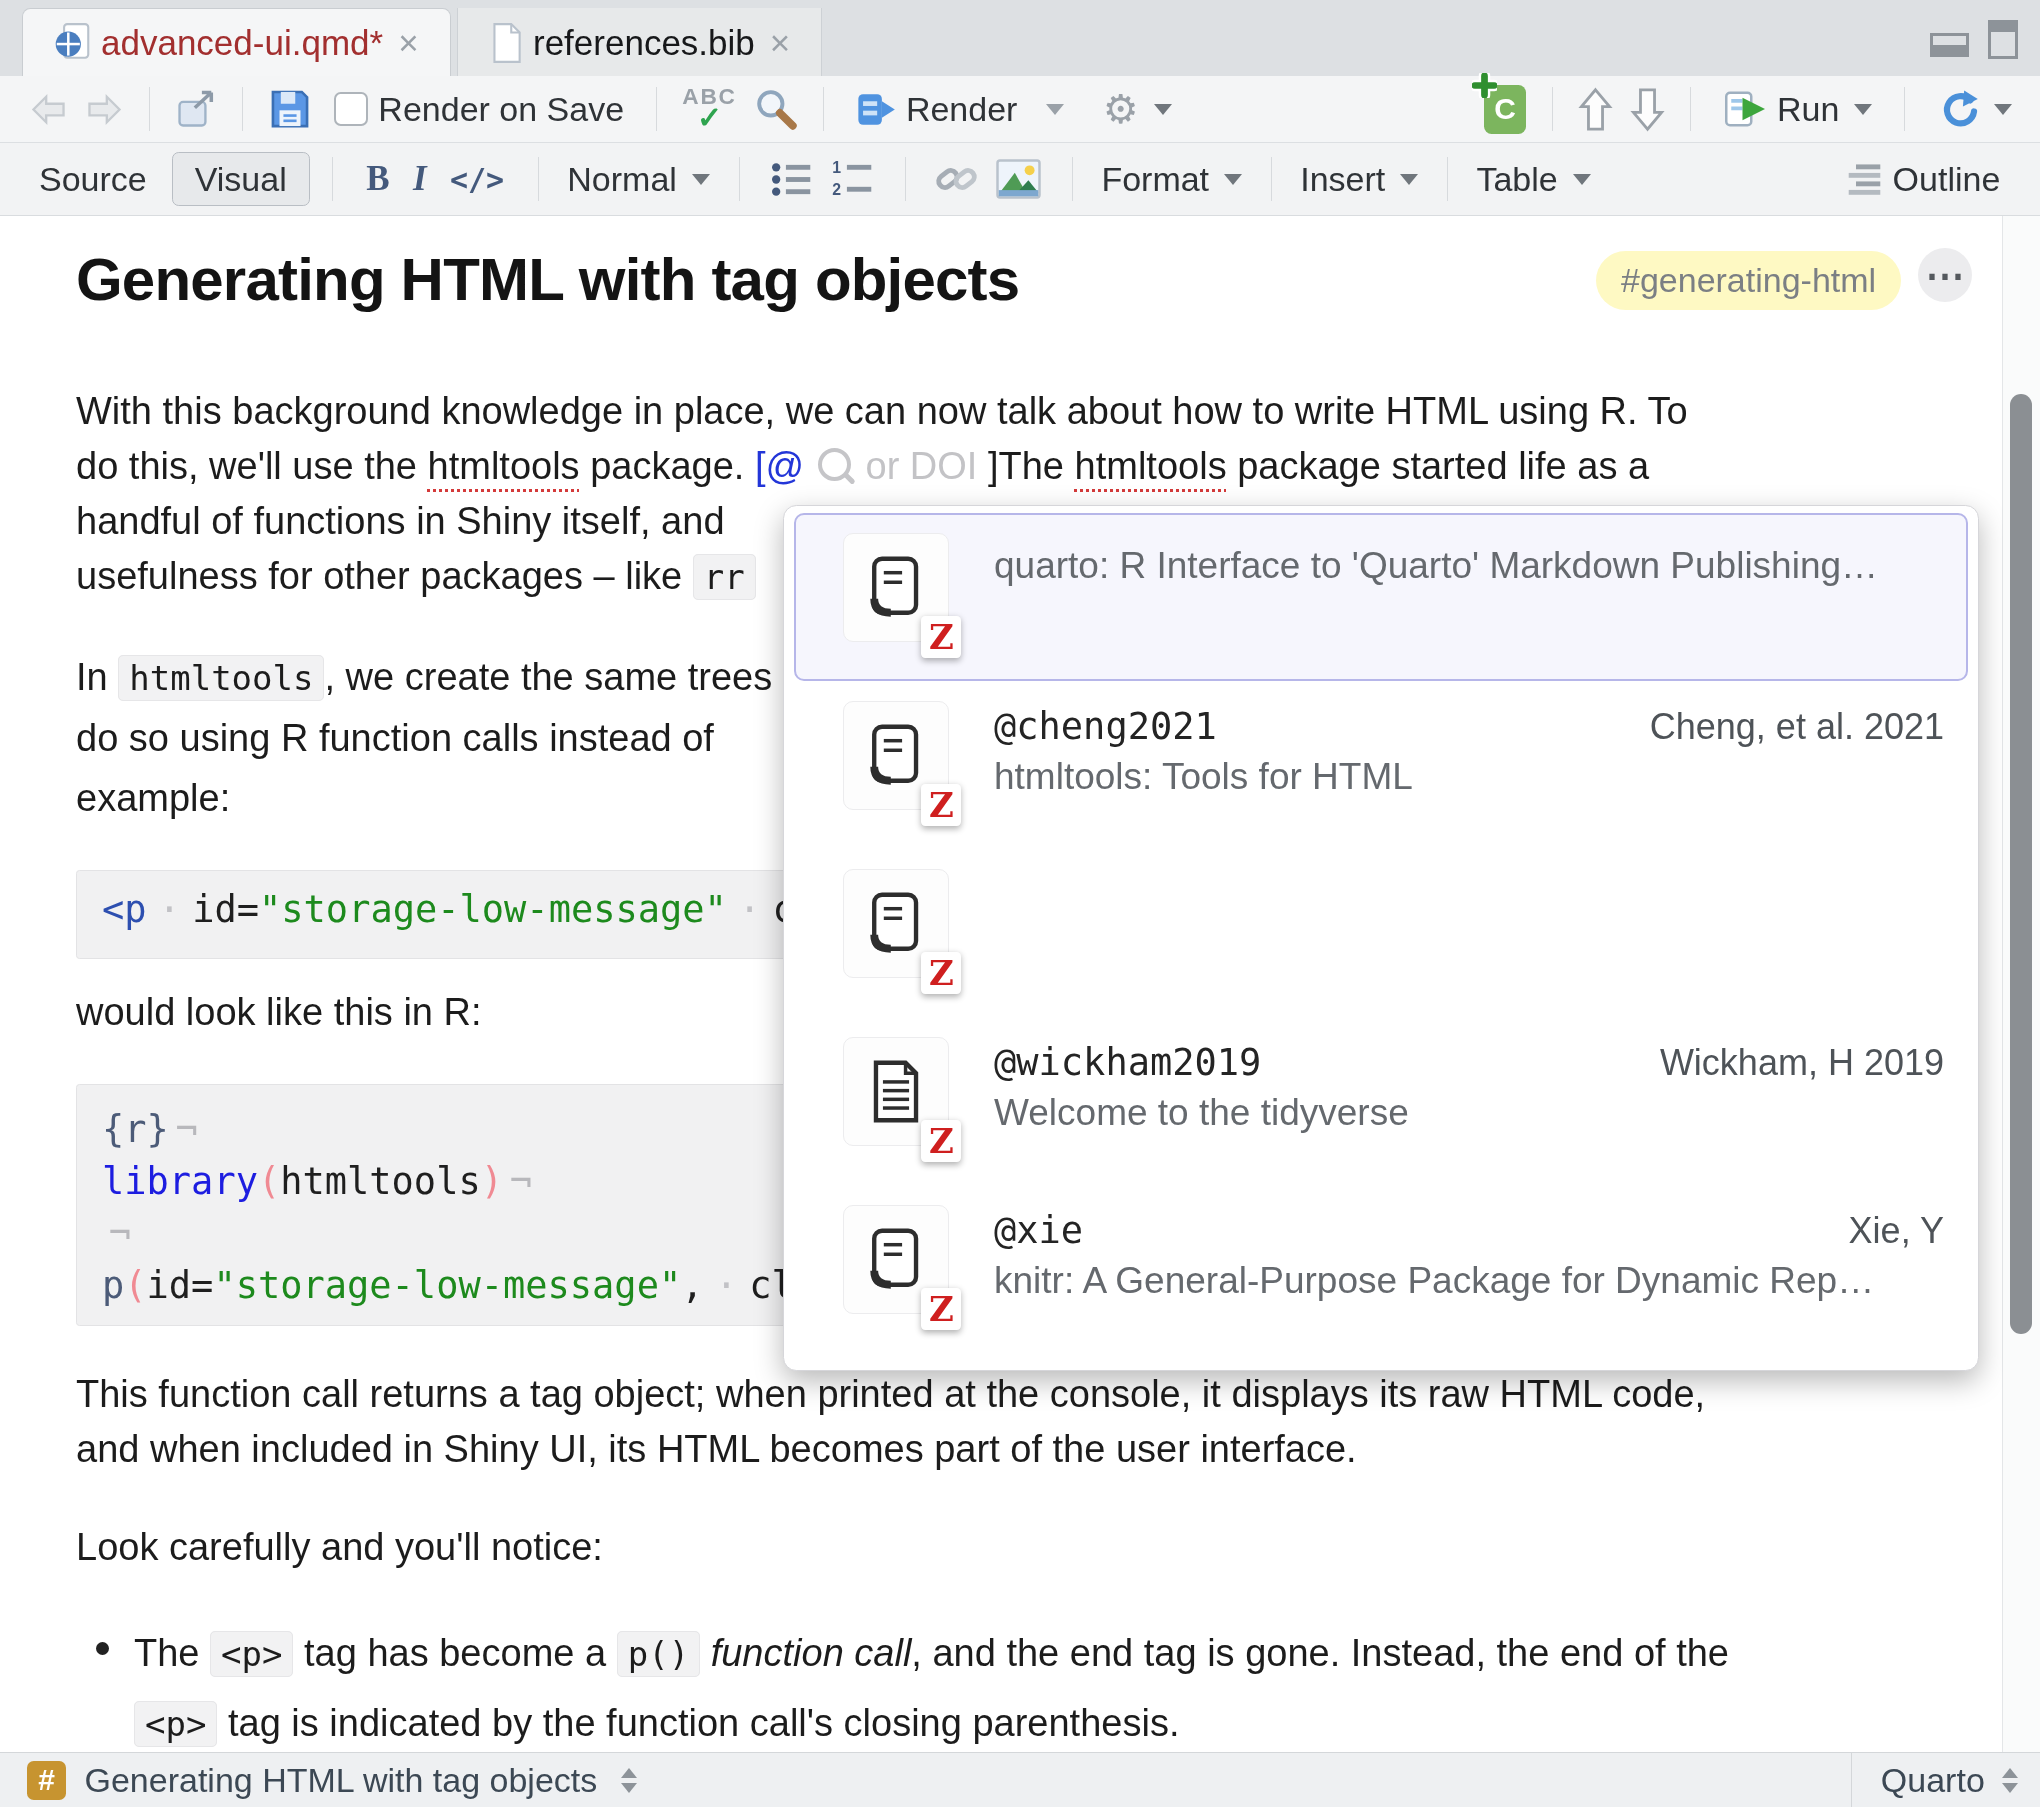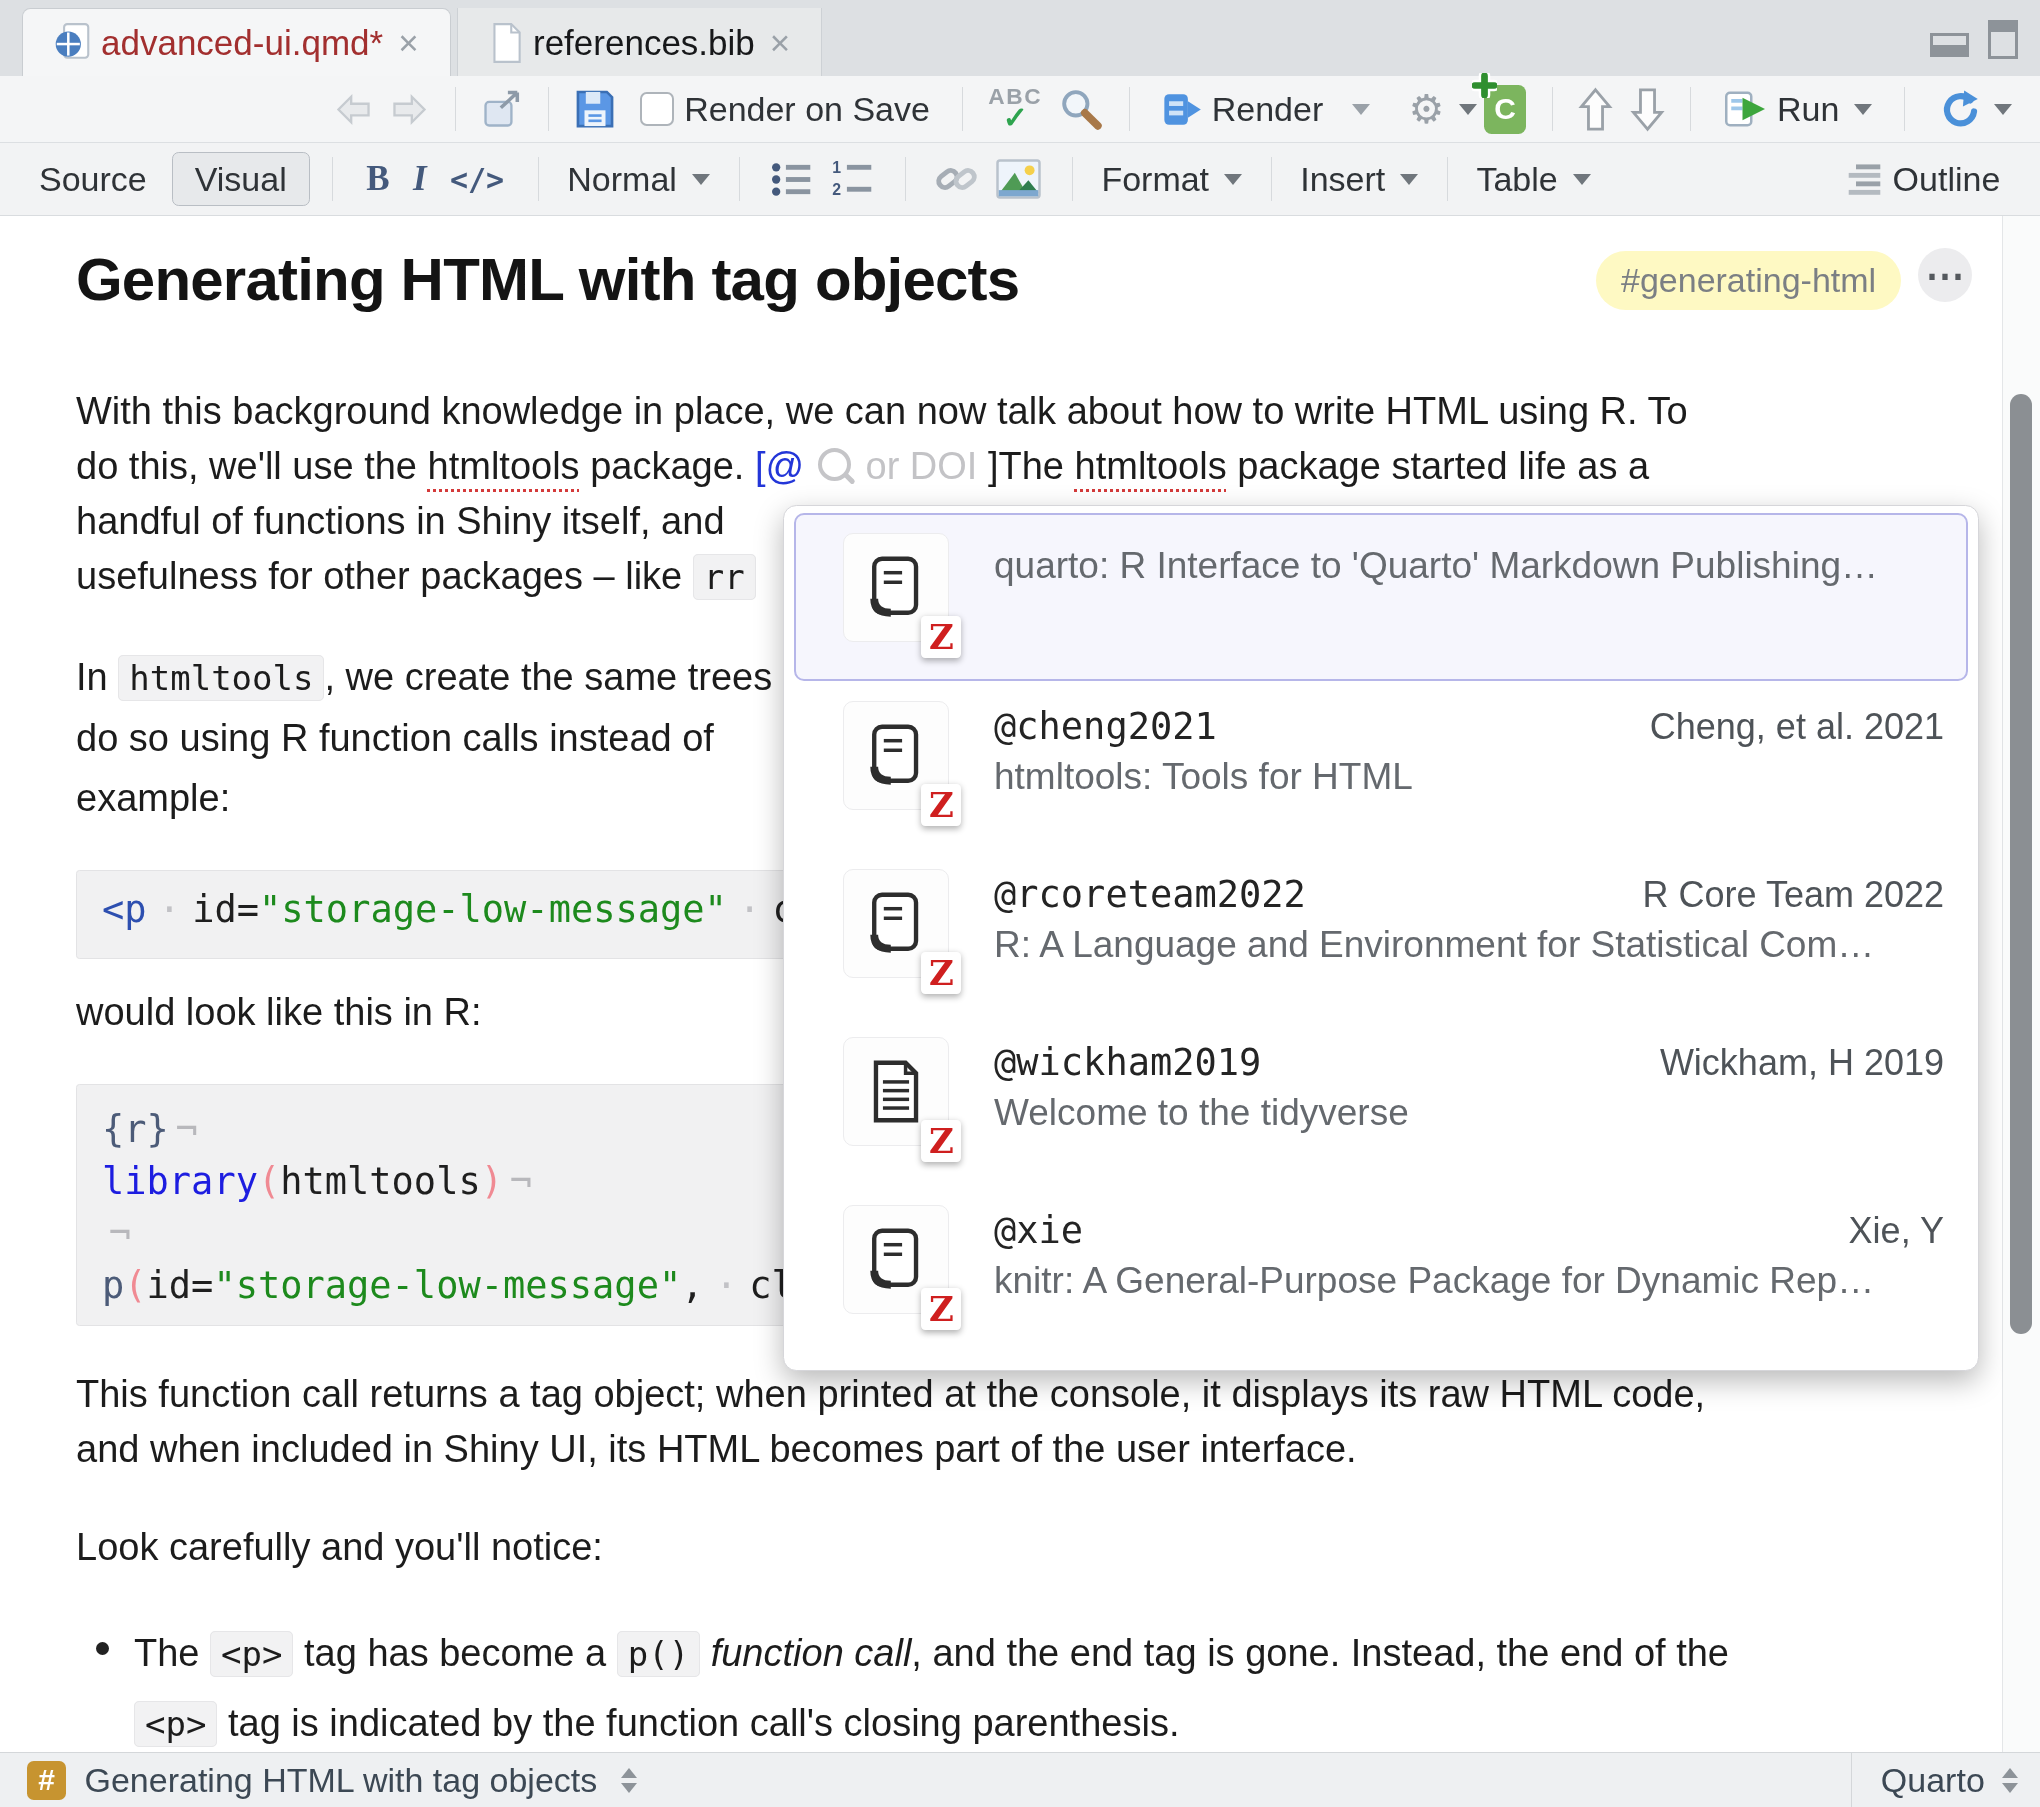--- a/index.html
+++ b/index.html
@@ -15,21 +15,21 @@
   .tab.inactive{left:457px;background:#e7e9ea;border-right:0.8px solid #cdd1d5;border-left:0.8px solid #cdd1d5;}
   .tab-label{font-size:35px;color:#17181a;white-space:nowrap;}
   .tab.active .tab-label{color:#a22f2f;}
   .tab-close{font-size:35px;color:#9aa1a8;padding-left:5px;}
   .winbtns{position:absolute;right:23.5px;top:20px;display:flex;gap:18.5px;align-items:flex-start;}
   .winbtn{display:inline-block;box-sizing:border-box;}
   .winbtn.min{width:39px;height:23.5px;border:3.4px solid #8d9399;background:linear-gradient(#dde0e3 0 50%,#8d9399 50% 100%);margin-top:13.4px;}
   .winbtn.max{width:30px;height:39px;border:3.4px solid #8d9399;background:linear-gradient(#8d9399 0 26%,#dde0e3 26% 100%);}
   
   .toolbar{position:absolute;left:0;right:0;display:flex;align-items:center;background:#f4f5f6;box-sizing:border-box;}
-  .t1{top:76px;height:67px;border-bottom:0.8px solid #dcdfe2;padding:0 22px 0 28.5px;justify-content:flex-end;z-index:3;}
+  .t1{top:76px;height:67px;border-bottom:0.8px solid #dcdfe2;padding:0 22px 0 28.5px;justify-content:space-between;z-index:3;}
   .t2{top:143px;height:73px;background:#f2f3f4;border-bottom:0.8px solid #d9dcdf;padding:0 34px 0 39px;}
   .tgroup{display:flex;align-items:center;gap:17px;}
   .vsep{width:0.8px;height:44px;background:#d7dadd;margin:0 8.4px;flex:none;}
   .tbtn{display:flex;align-items:center;gap:10px;border:none;background:none;padding:5px 6.7px;font-family:inherit;}
   .tlabel{font-size:34px;color:#2f3337;white-space:nowrap;}
   .caret{width:0;height:0;border-left:9.2px solid transparent;border-right:9.2px solid transparent;border-top:11px solid #70767c;display:inline-block;margin-left:5px;}
   .checkbox{width:30px;height:30px;border:2.5px solid #aeb4ba;border-radius:6.7px;background:#fff;display:inline-block;}
   .abc{display:flex;flex-direction:column;align-items:center;line-height:1;}
   .abc .t{font-size:22.7px;font-weight:bold;color:#9aa1a8;letter-spacing:1.7px;}
   .abc .c{font-size:30px;font-weight:bold;color:#2ea44f;margin-top:-5px;}
@@ -373,27 +373,20 @@
           <div class="icon-box">
             <svg class="glyph glyph-book" width="54" height="65" viewBox="0 0 62 74">
               <rect x="6" y="4" width="48" height="62" rx="9" fill="#ffffff" stroke="#2d2d2d" stroke-width="5"></rect>
               <line x1="17" y1="20" x2="38" y2="20" stroke="#2d2d2d" stroke-width="4"></line>
               <line x1="17" y1="31" x2="38" y2="31" stroke="#2d2d2d" stroke-width="4"></line>
               <path d="M6 50 q0 16 19 16" fill="none" stroke="#2d2d2d" stroke-width="9"></path>
             </svg>
 
             <span class="zbadge">Z</span>
           </div>
-          <div class="cite-body">
-            <div class="crow">
-              <span class="ckey">@rcoreteam2022</span>
-              <span class="cmeta">R Core Team 2022</span>
-            </div>
-            <div class="ctitle">R: A Language and Environment for Statistical Com…</div>
-          </div>
         </div>
         <div class="cite-item icon-article">
           <div class="icon-box">
 
             <svg class="glyph glyph-article" width="54" height="65" viewBox="0 0 62 74">
               <path d="M8 4 h34 l12 12 v54 h-46 z" fill="#ffffff" stroke="#2d2d2d" stroke-width="5"></path>
               <path d="M42 4 v12 h12" fill="none" stroke="#2d2d2d" stroke-width="4"></path>
               <line x1="16" y1="26" x2="46" y2="26" stroke="#2d2d2d" stroke-width="4"></line>
               <line x1="16" y1="36" x2="46" y2="36" stroke="#2d2d2d" stroke-width="4"></line>
               <line x1="16" y1="46" x2="46" y2="46" stroke="#2d2d2d" stroke-width="4"></line>

